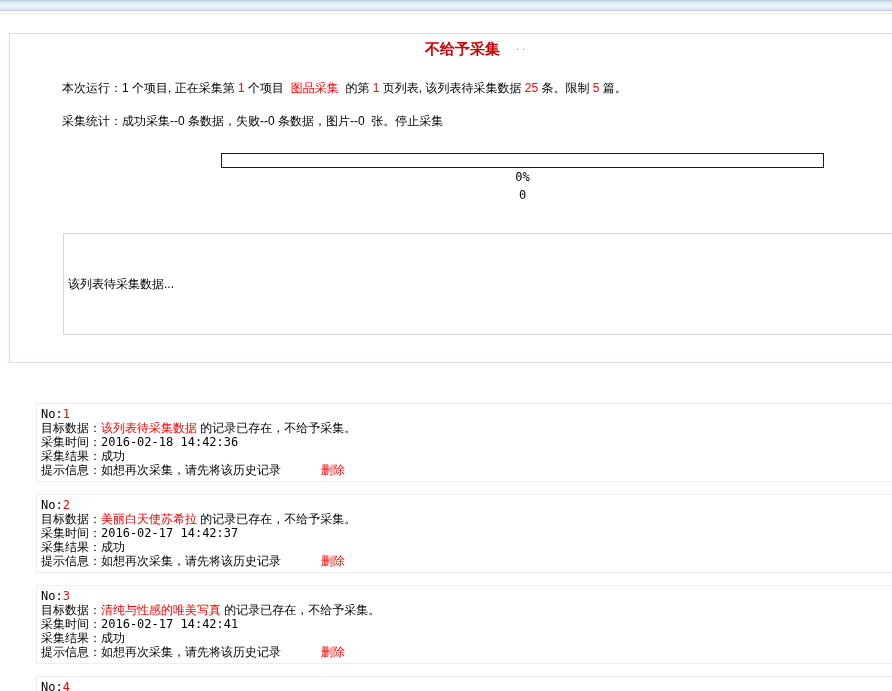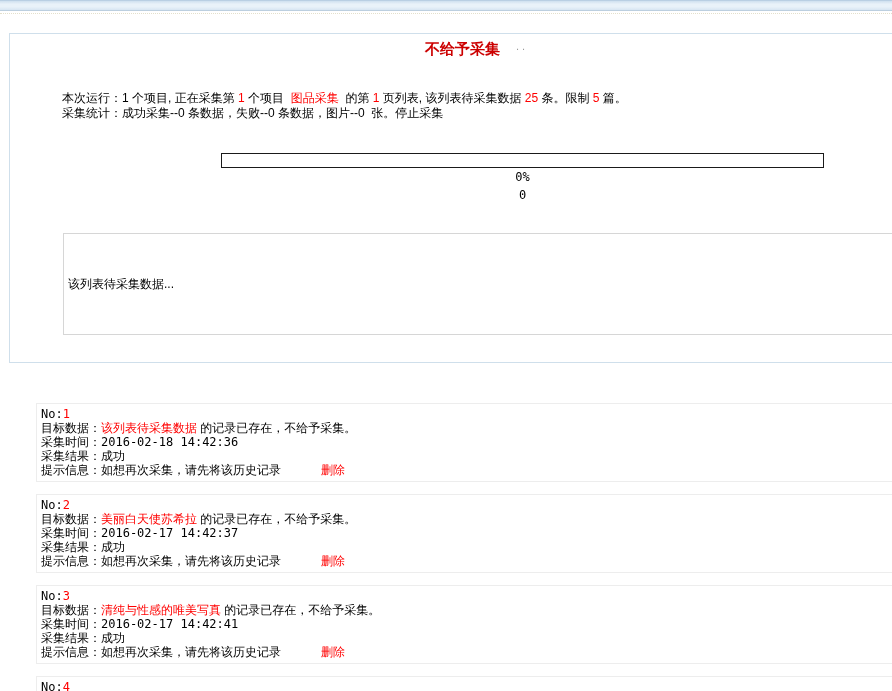--- a/index.html
+++ b/index.html
@@ -61,22 +61,22 @@
     font-weight: normal;
     margin-left: 16px;
     vertical-align: 4px;
   }
   .text-line {
     position: absolute;
     left: 52px;
     white-space: pre;
     line-height: 14px;
   }
-  .line-run   { top: 57px; }
-  .line-stats { top: 72px; }
+  .line-run   { top: 47px; }
+  .line-stats { top: 80px; }
   .stop-link { color: #000000; text-decoration: none; cursor: pointer; }
 
   .progress-track {
     position: absolute;
     left: 211px; top: 119px;
     width: 601px; height: 13px;
     border: 1px solid #1a1a1a;
     background: #ffffff;
   }
   .progress-fill { height: 100%; width: 0%; background: #3a6ea5; }

